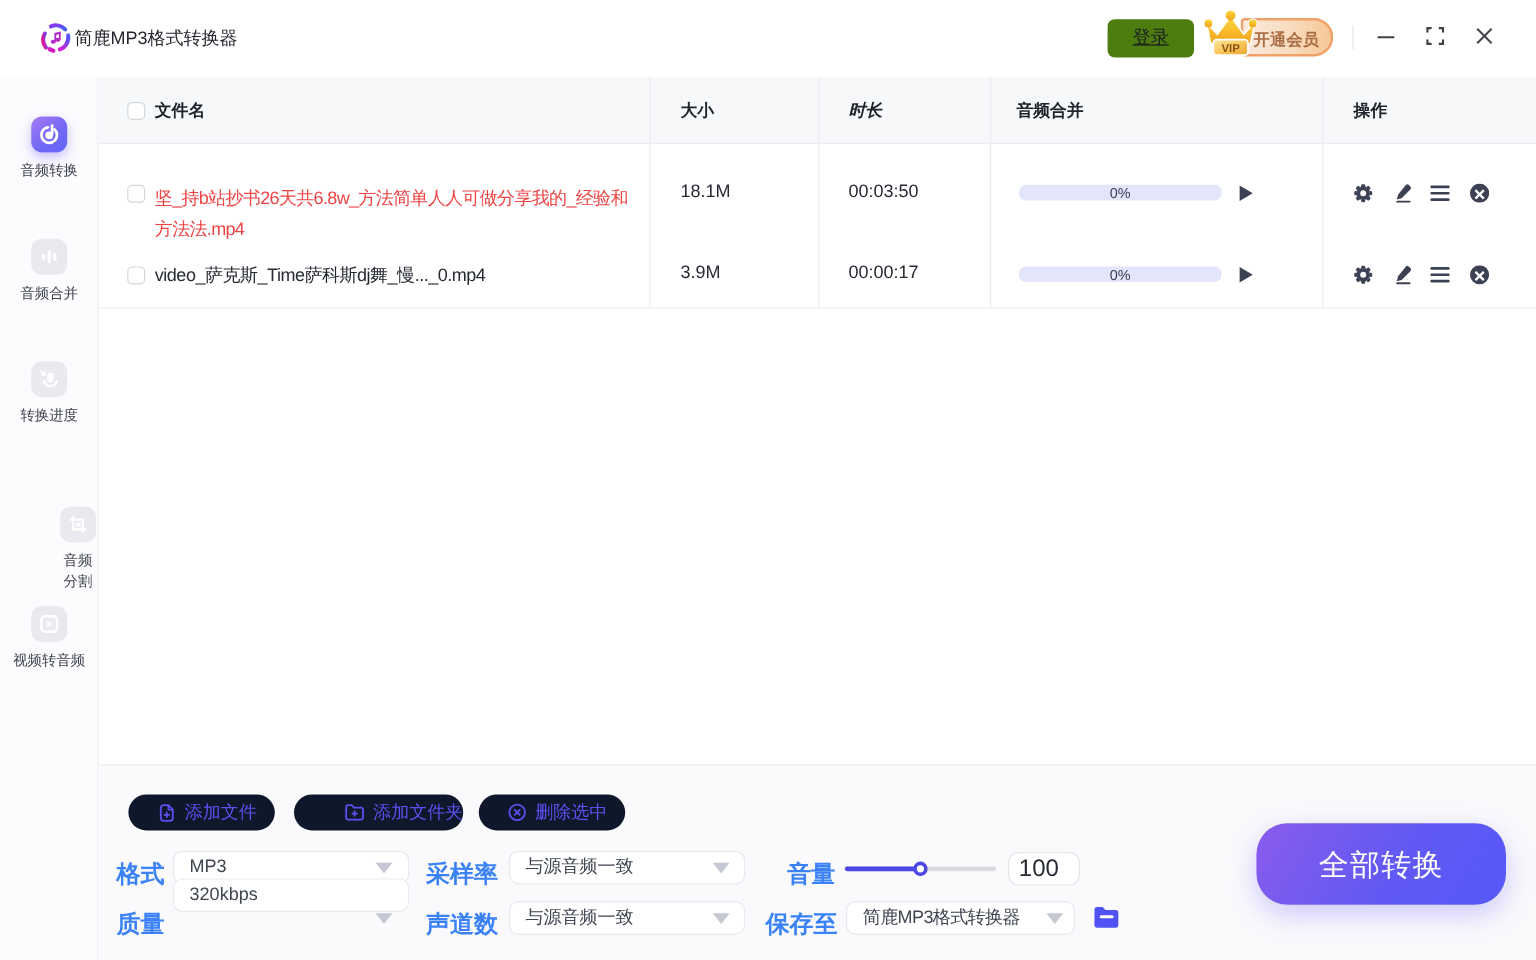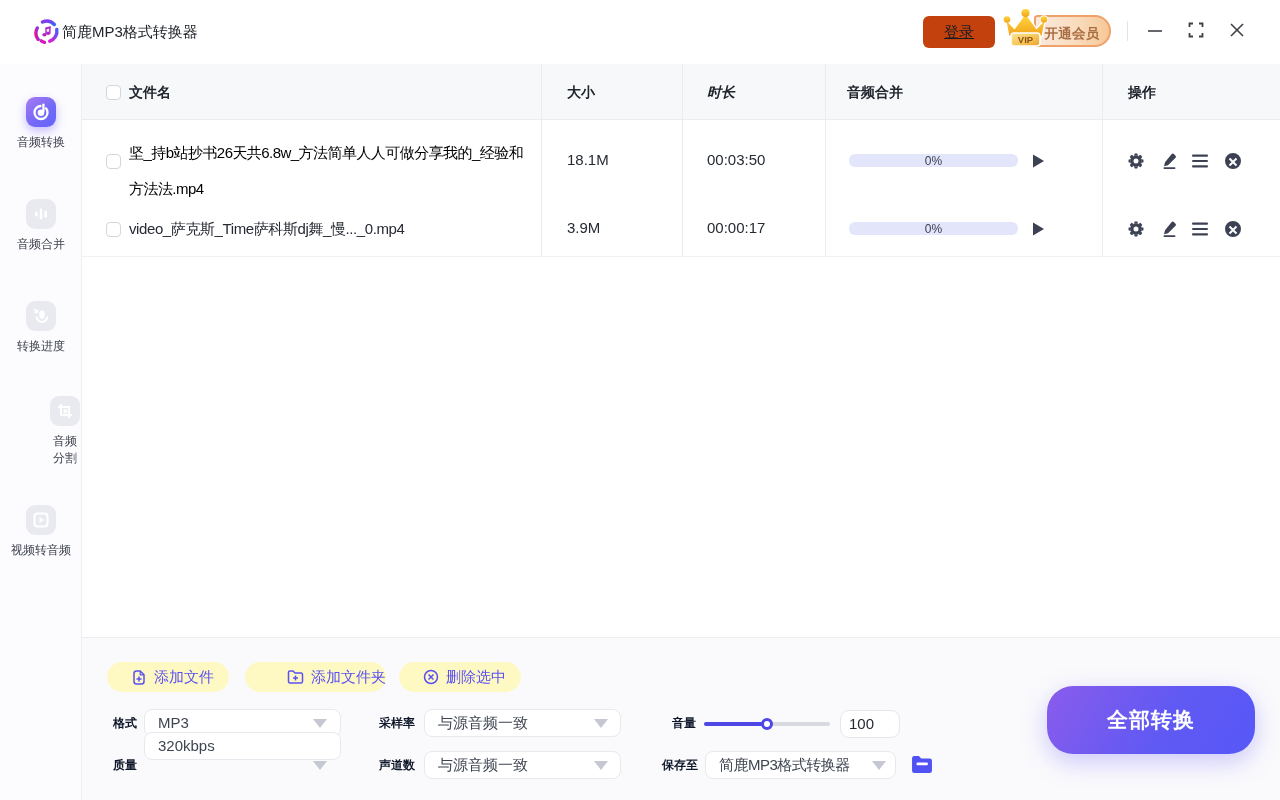--- a/index.html
+++ b/index.html
@@ -2,62 +2,62 @@
 <html><head>
 <meta charset="utf-8">
 <style>
 * { margin:0; padding:0; box-sizing:border-box; }
 html,body { width:1280px; height:800px; overflow:hidden; background:#fff;
   font-family:"Liberation Sans", sans-serif; }
 .abs { position:absolute; }
 
 #titlebar { position:absolute; left:0; top:0; width:1280px; height:64px; background:#fff; }
 #apptitle { position:absolute; left:62px; top:23px; font-size:15px; color:#23262e; }
-#loginbtn { position:absolute; left:923px; top:16px; width:72px; height:32px; background:#c2410c;
+#loginbtn { position:absolute; left:923px; top:16px; width:72px; height:32px; background:#4d7c0f;
   border-radius:6px; font-size:15px; color:#181b22; text-align:center; line-height:32px;text-decoration:underline; }
 #winsep { position:absolute; left:1127px; top:21px; width:1px; height:20px; background:#e3e4e8; }
 
 #sidebar { position:absolute; left:0; top:64px; width:82px; height:736px; background:#fcfcfe;
   border-right:1px solid #eeeef3; }
 .side-item { position:absolute; left:0; width:82px; text-align:center; }
 .side-icon { width:30px; height:30px; border-radius:9px; margin:0 auto; background:#e8eaef;
   display:flex; align-items:center; justify-content:center; }
 .side-icon.active { background:linear-gradient(140deg,#a77af2 0%,#7168f7 60%,#6365fa 100%);
   box-shadow:0 4px 10px rgba(130,110,250,.45); }
 .side-label { margin-top:7px; font-size:12px; color:#3d414d; }
 
 #thead { position:absolute; left:82px; top:64px; width:1198px; height:56px; background:#f7f8fa;
   border-bottom:1px solid #ebecef; }
 .hcell { position:absolute; top:0; height:56px; line-height:56px; font-weight:bold;
   font-size:14px; color:#20242c; }
 .vline { position:absolute; top:64px; width:1px; height:193px; background:#ebecf0; }
 .checkbox { position:absolute; width:15px; height:15px; border:1px solid #d3d6de;
   border-radius:4px; background:#fff; }
-.fname { position:absolute; left:129px; font-size:15px; color:#000000; line-height:36px; white-space:nowrap; letter-spacing:-0.55px; }
+.fname { position:absolute; left:129px; font-size:15px; color:#ef4444; line-height:26px; white-space:nowrap; letter-spacing:-0.55px;margin-top:18px; }
 .cellt { position:absolute; font-size:15px; color:#262a33; }
 .pbar { position:absolute; left:849px; width:169px; height:13px; background:#e3e5fb;
   border-radius:6px; text-align:center; font-size:12px; color:#3a4051; line-height:14px; }
 #rowsep { position:absolute; left:82px; top:256px; width:1198px; height:1px; background:#f1f1f4; }
 
 #bpanel { position:absolute; left:82px; top:637px; width:1198px; height:163px; background:#fafafc;
   border-top:1px solid #ededf0; }
-.pill { position:absolute; top:662px; height:30px; border-radius:15px; background:#fef9c3;
+.pill { position:absolute; top:662px; height:30px; border-radius:15px; background:#0f172a;
   color:#5b51f3; font-size:15px; display:flex; align-items:center; justify-content:center; gap:7px; padding-left:9px; }
-.flabel { position:absolute; font-size:12px; font-weight:bold; color:#0f172a; text-align:right; }
+.flabel { position:absolute; font-size:20px; font-weight:bold; color:#3b82f6; text-align:right; }
 .fselect { position:absolute; height:28px; background:#fff; border:1px solid #e8e9ee;
   border-radius:8px; font-size:15px; color:#3f4550; line-height:26px; padding-left:13px; }
 .ftri { position:absolute; width:0; height:0; border-left:7px solid transparent;
   border-right:7px solid transparent; border-top:9px solid #c5c7d2; }
 #volbox { position:absolute; left:840px; top:710px; width:60px; height:28px; background:#fff;
-  border:1px solid #e6e7ec; border-radius:9px; font-size:15px; color:#262a33;
+  border:1px solid #e6e7ec; border-radius:9px; font-size:20px; color:#262a33;
   padding-left:8px; line-height:26px; }
 #convert { position:absolute; left:1047px; top:686px; width:208px; height:68px; border-radius:26px;
   background:linear-gradient(120deg,#8a5cec 0%,#6159f3 55%,#5658f8 100%);
   box-shadow:0 8px 24px rgba(120,105,250,.35);
-  color:#fff; font-size:21px; font-weight:bold; letter-spacing:1px; display:flex; align-items:center; justify-content:center; }
+  color:#fff; font-size:25px; font-weight:normal; letter-spacing:1px; display:flex; align-items:center; justify-content:center; }
 </style>
 </head>
 <body>
 
 <div id="titlebar">
   <svg class="abs" style="left:33px; top:18px;" width="27" height="27" viewBox="0 0 27 27">
     <defs>
       <linearGradient id="lg1" x1="0" y1="1" x2="1" y2="0">
         <stop offset="0" stop-color="#e8128e"></stop>
           <stop offset="1" stop-color="#7a3bf0"></stop>
@@ -171,21 +171,21 @@
 <div class="side-item" style="top:301px;">
   <div class="side-icon">
     <svg width="20" height="20" viewBox="0 0 20 20">
       <rect x="8.3" y="4.5" width="5.4" height="8.3" rx="2.7" fill="#fff"></rect>
       <path d="M 5.6 10.5 A 5.4 5.4 0 0 0 16.4 10.5" fill="none" stroke="#fff" stroke-width="2"></path>
       <path d="M 3 3 L 6.3 6.3 M 6.4 3.4 L 6.4 6.4 L 3.4 6.4" stroke="#fff" stroke-width="1.5" fill="none"></path>
     </svg>
   </div>
   <div class="side-label">转换进度</div>
 </div>
-<div class="side-item" style="top:396px;padding-left:48px;">
+<div class="side-item" style="top:422px;padding-left:48px;">
   <div class="side-icon">
     <svg width="18" height="18" viewBox="0 0 18 18">
       <g stroke="#fff" stroke-width="2" fill="none">
         <path d="M 5 2 V 13 H 16"></path>
         <path d="M 2 5 H 13 V 16"></path>
       </g>
       <rect x="7.5" y="7.5" width="3.5" height="3.5" fill="#fff"></rect>
     </svg>
   </div>
   <div class="side-label">音频分割</div>

